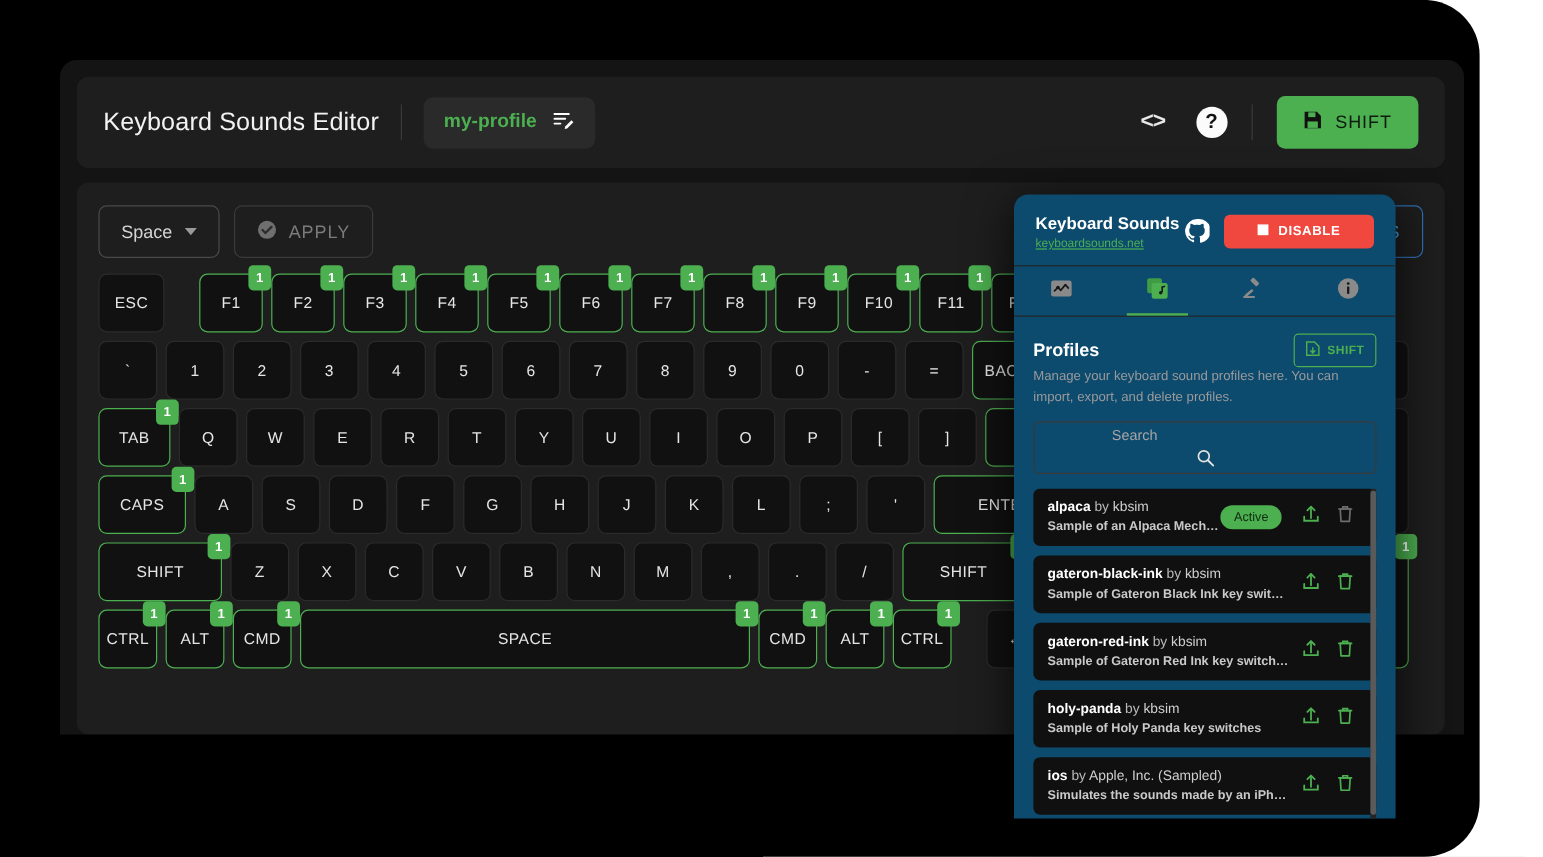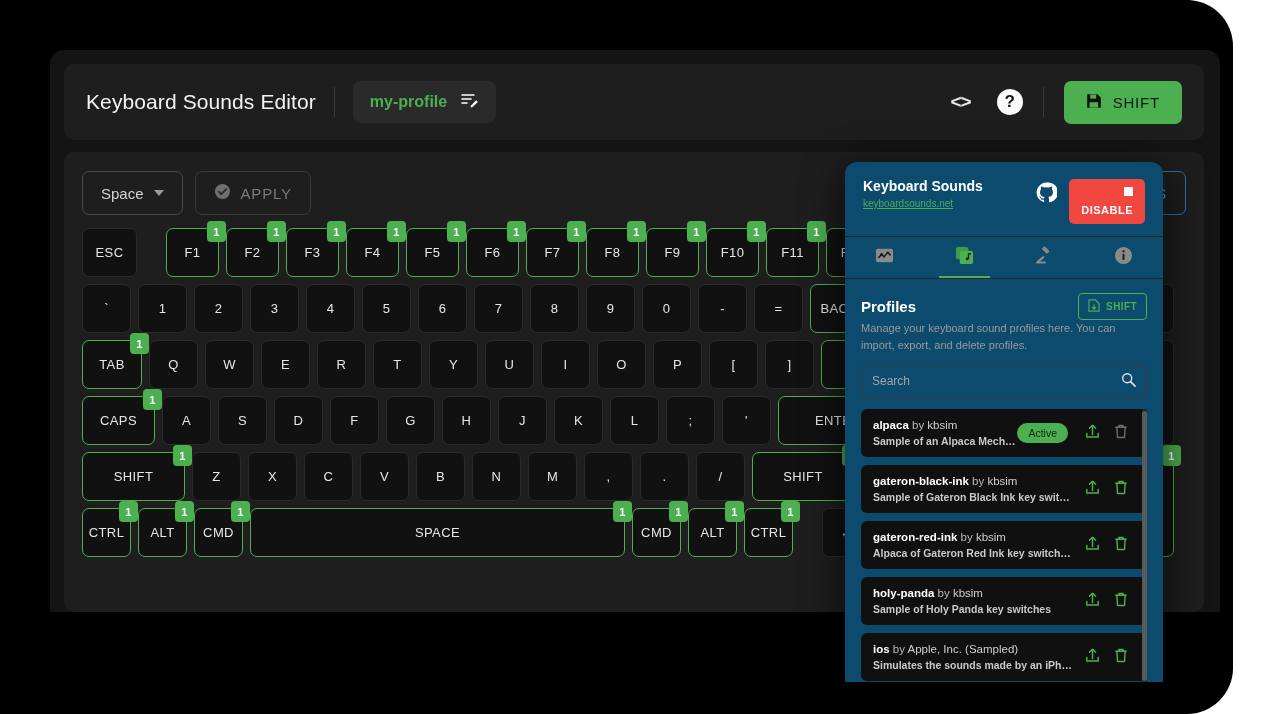--- a/index.html
+++ b/index.html
@@ -196,24 +196,23 @@
   }
   #ext-title { color: #fff; font-size: 14px; font-weight: bold; }
   #ext-link {
     color: #4caf50; font-size: 10px; text-decoration: underline;
     display: block; margin-top: 4px; cursor: pointer;
   }
   #github-icon { margin-left: auto; margin-right: 12px; margin-top: 4px; cursor: pointer; }
   #disable-button {
     background: #f0483e; color: #fff; border: none;
     border-radius: 5px; font-size: 11px; font-weight: bold;
-    padding: 8px 12px; display: flex; align-items: flex-end; gap: 8px;
+    padding: 8px 28px; display: flex; align-items: flex-start; gap: 8px;
     font-family: inherit; cursor: pointer; margin-top: 1px;
     letter-spacing: .5px;
-    flex-direction: column;
   }
   .stop-square { width: 9px; height: 9px; background: #fff; }
 
   #ext-tabs {
     display: flex; border-bottom: 1px solid #262626;
     height: 42px;
   }
   .ext-tab {
     flex: 1; display: flex; align-items: center; justify-content: center;
     cursor: pointer; position: relative;
@@ -230,23 +229,23 @@
     margin-left: auto;
     background: transparent; border: 1px solid #4caf50; color: #4caf50;
     border-radius: 4px; font-size: 10px; font-weight: bold;
     padding: 5px 9px; display: flex; align-items: center; gap: 6px;
     font-family: inherit; cursor: pointer; letter-spacing: .4px;
   }
   #profiles-desc {
     color: #9a9a9a; font-size: 11px; line-height: 1.5;
   }
   #search-box {
-    margin-top: 12px; height: 32px;
+    margin-top: 12px; height: 44px;
     border: 1px solid #3a3a3a; border-radius: 5px;
-    display: flex; align-items: center; padding: 0 10px;
+    display: flex; align-items: center; padding: 0 10px; flex-direction: column;
   }
   #search-input {
     flex: 1; background: transparent; border: none; outline: none;
     color: #d8d8d8; font-size: 12px; font-family: inherit;
   }
   #search-input::placeholder { color: #a6a6a6; }
 
   #profile-list {
     margin-top: 12px;
     height: 300px;
@@ -756,21 +755,21 @@
             </svg></span>
           <span class="pi-action"><svg width="16" height="17" viewBox="0 0 16 18">
               <path d="M2.4 4.4h11.2" stroke="#4caf50" stroke-width="1.5" stroke-linecap="round"></path>
               <path d="M6 4.4V2.6h4v1.8" stroke="#4caf50" stroke-width="1.5" fill="none"></path>
               <path d="M3.6 4.4h8.8l-.7 11H4.3z" stroke="#4caf50" stroke-width="1.5" fill="none" stroke-linejoin="round"></path>
             </svg></span>
         </div>
         <div class="profile-item">
           <div class="pi-text">
             <div class="pi-title-row"><span>gateron-red-ink</span><span class="pi-by"> by </span><span class="pi-author">kbsim</span></div>
-            <div class="pi-desc">Alpaca of Gateron Red Ink key switch…</div>
+            <div class="pi-desc">Sample of Gateron Red Ink key switch…</div>
           </div>
           <span class="pi-action"><svg width="17" height="17" viewBox="0 0 18 18">
               <path d="M9 12.4V2.6" stroke="#4caf50" stroke-width="1.6" stroke-linecap="round" fill="none"></path>
               <path d="M5.8 5.6L9 2.4l3.2 3.2" stroke="#4caf50" stroke-width="1.6" fill="none" stroke-linecap="round" stroke-linejoin="round"></path>
               <path d="M3 11.2v3.6h12v-3.6" stroke="#4caf50" stroke-width="1.6" fill="none" stroke-linecap="round"></path>
             </svg></span>
           <span class="pi-action"><svg width="16" height="17" viewBox="0 0 16 18">
               <path d="M2.4 4.4h11.2" stroke="#4caf50" stroke-width="1.5" stroke-linecap="round"></path>
               <path d="M6 4.4V2.6h4v1.8" stroke="#4caf50" stroke-width="1.5" fill="none"></path>
               <path d="M3.6 4.4h8.8l-.7 11H4.3z" stroke="#4caf50" stroke-width="1.5" fill="none" stroke-linejoin="round"></path>

